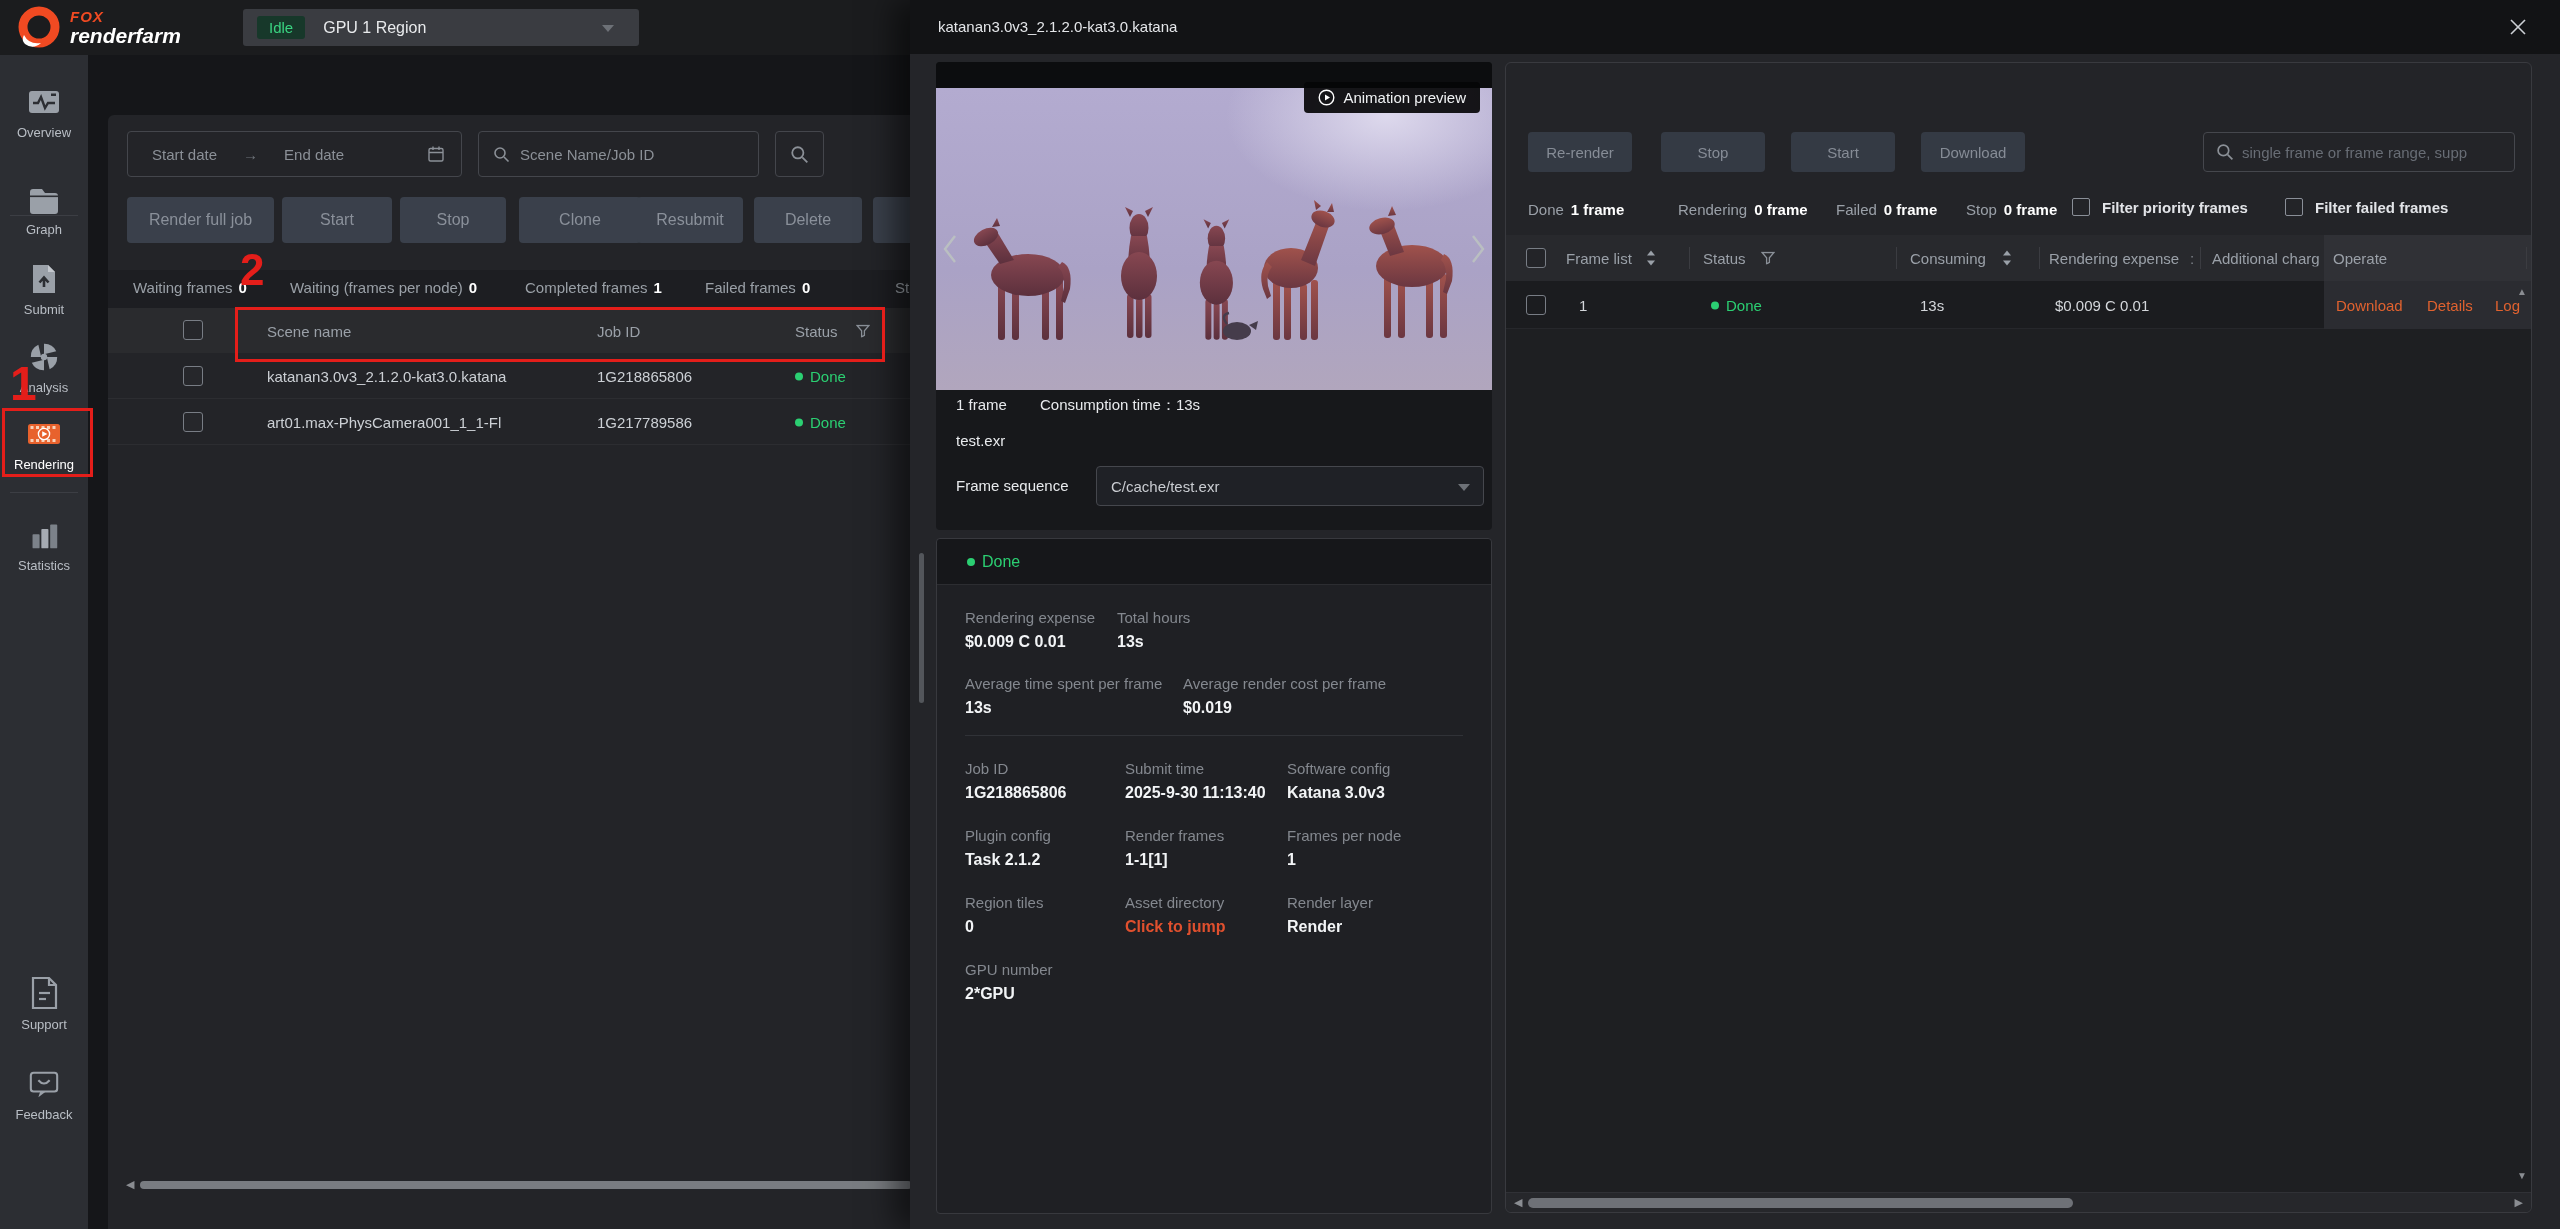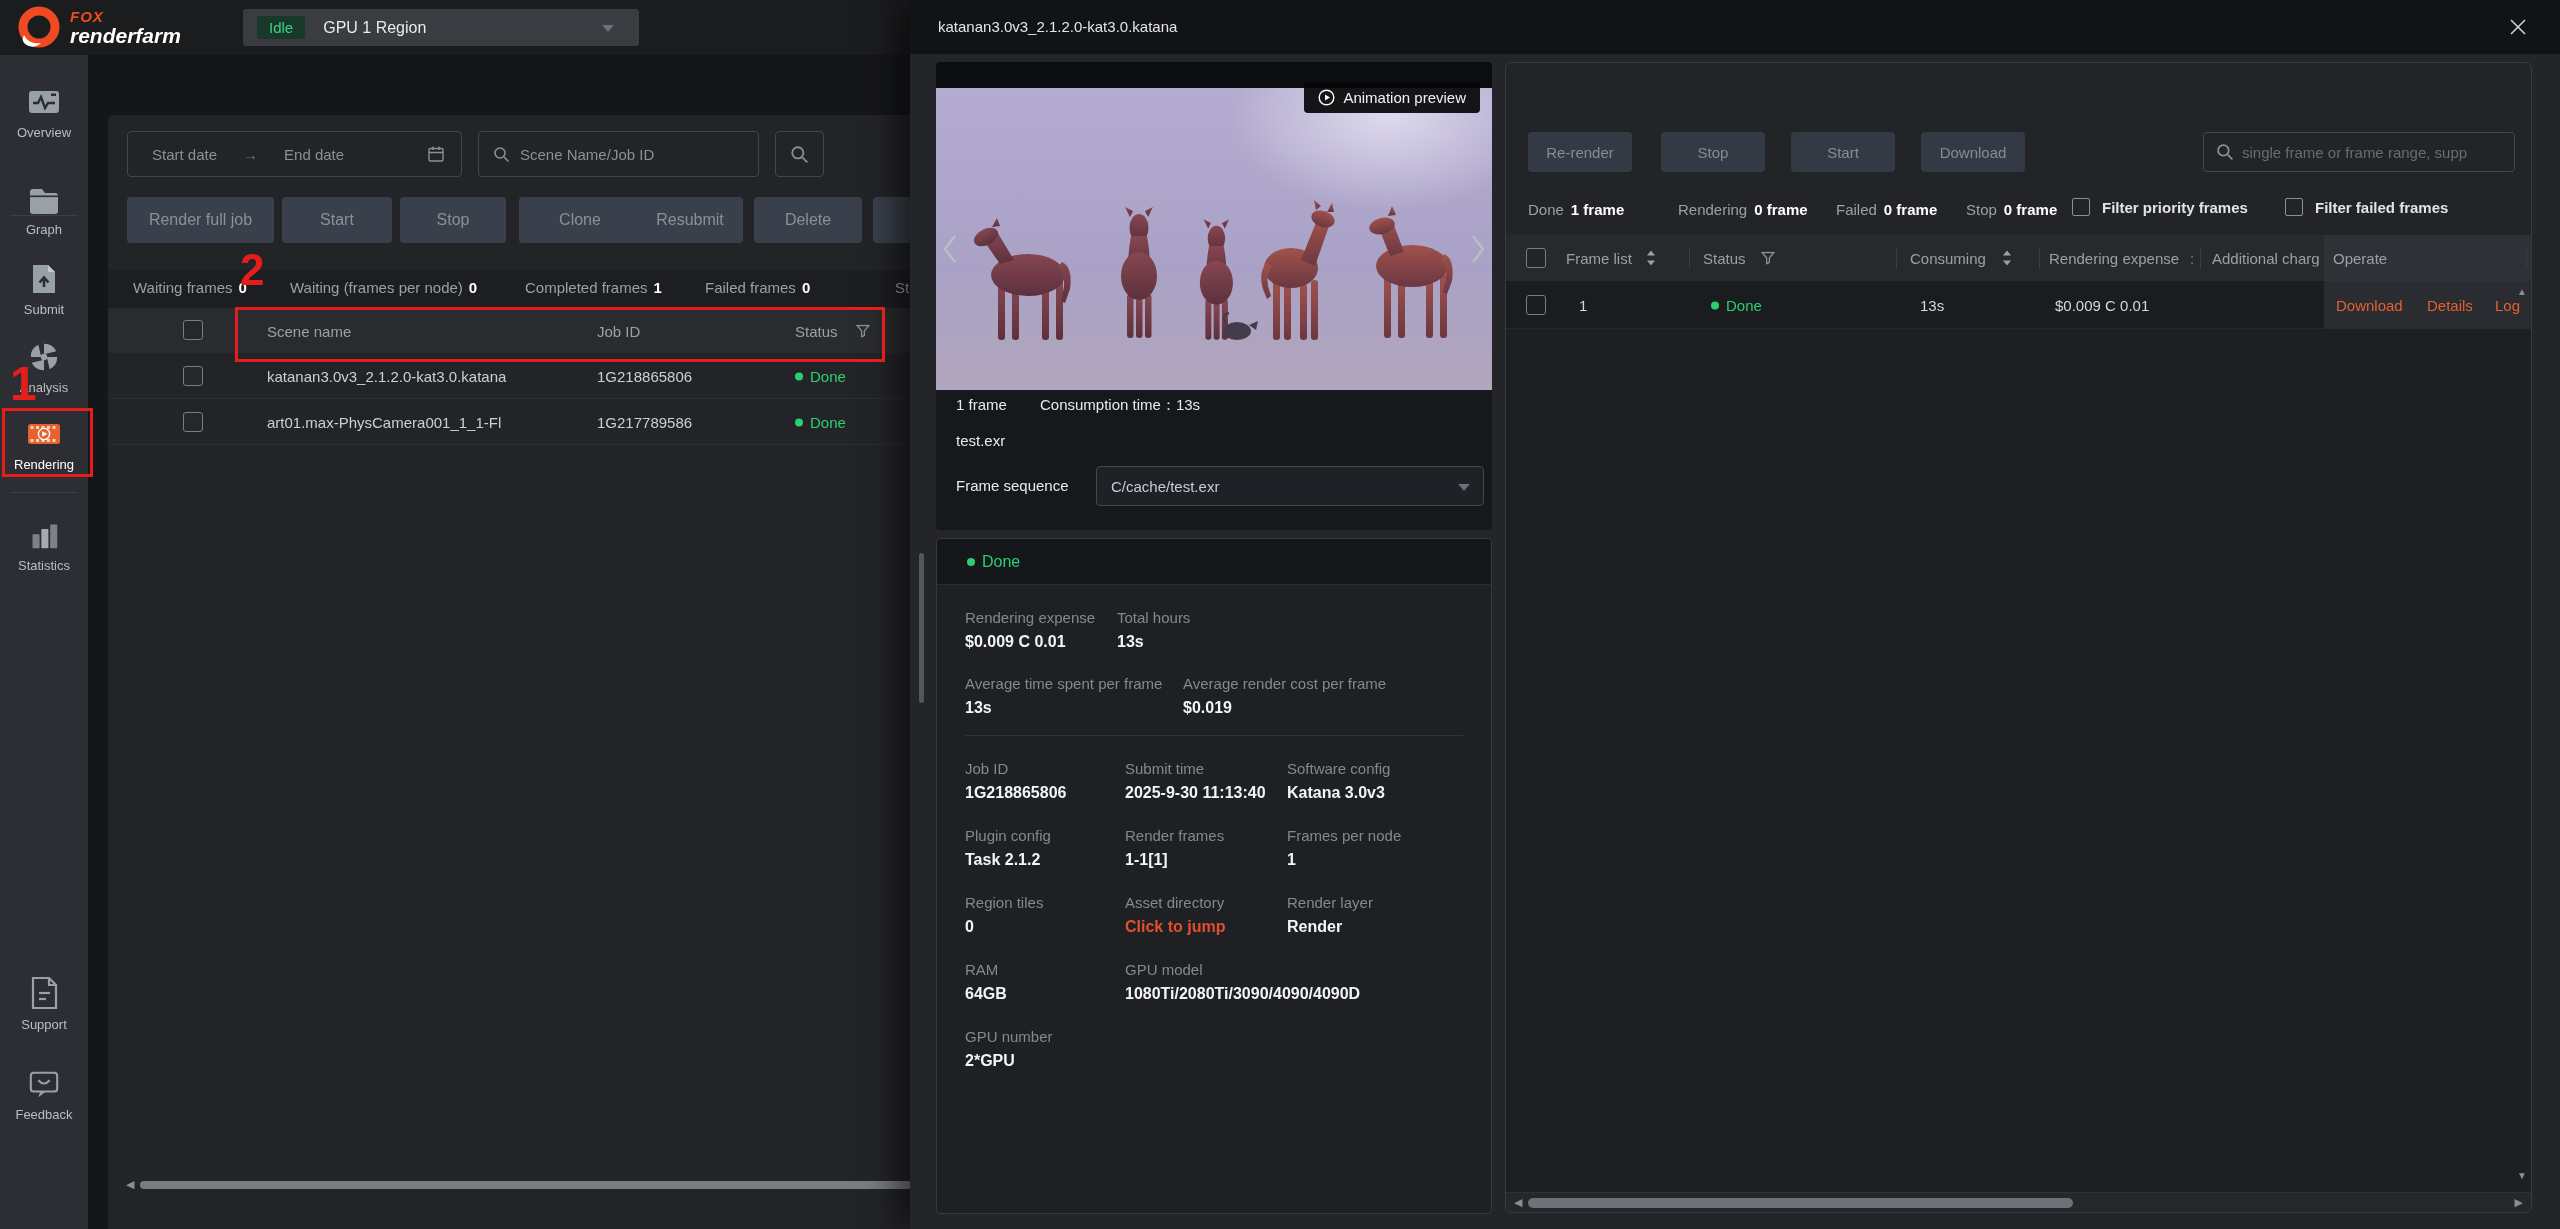--- a/index.html
+++ b/index.html
@@ -491,30 +491,20 @@
               <div class="lbl">Asset directory</div>
               <div class="val link">Click to jump</div>
             </div>
           <div class="dcell">
               <div class="lbl">Render layer</div>
               <div class="val">Render</div>
             </div>
         </div>
         <div class="drow g3">
           <div class="dcell">
-              <div class="lbl">RAM</div>
-              <div class="val">64GB</div>
-            </div>
-          <div class="dcell">
-              <div class="lbl">GPU model</div>
-              <div class="val">1080Ti/2080Ti/3090/4090/4090D</div>
-            </div>
-        </div>
-        <div class="drow g3">
-          <div class="dcell">
               <div class="lbl">GPU number</div>
               <div class="val">2*GPU</div>
             </div>
         </div>
       </div>
     </div>
 
     <div class="rpanel">
 
       <div class="rbtn" style="left:22px;">Re-render</div>

